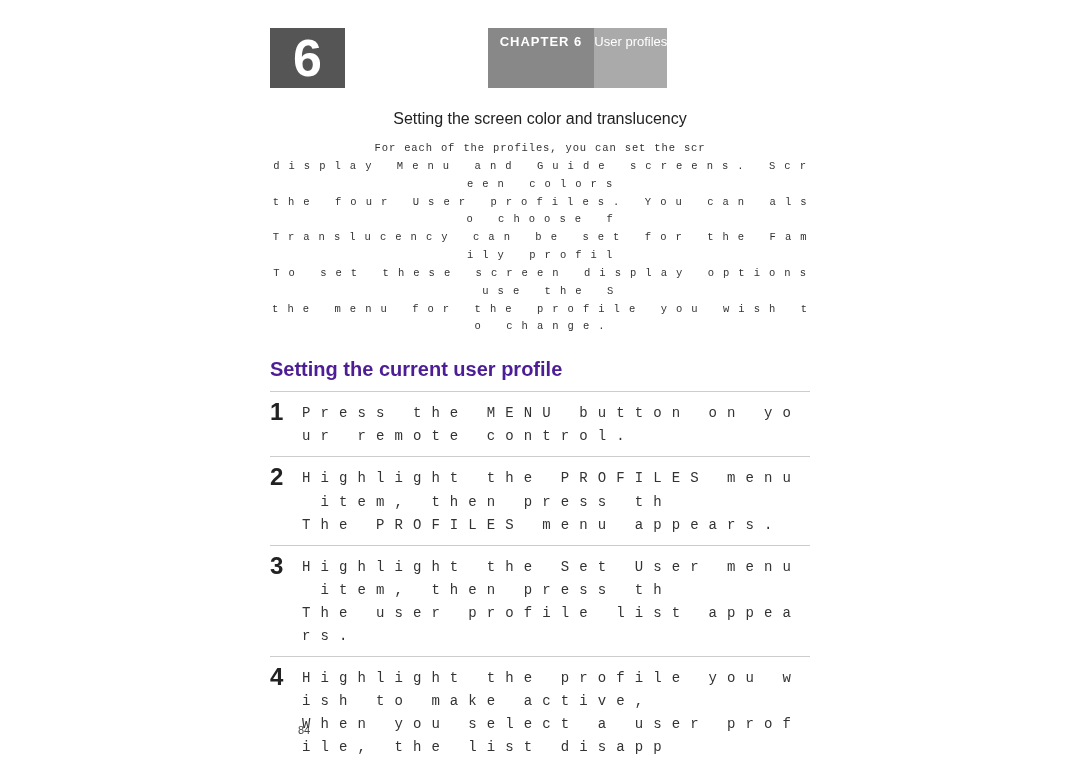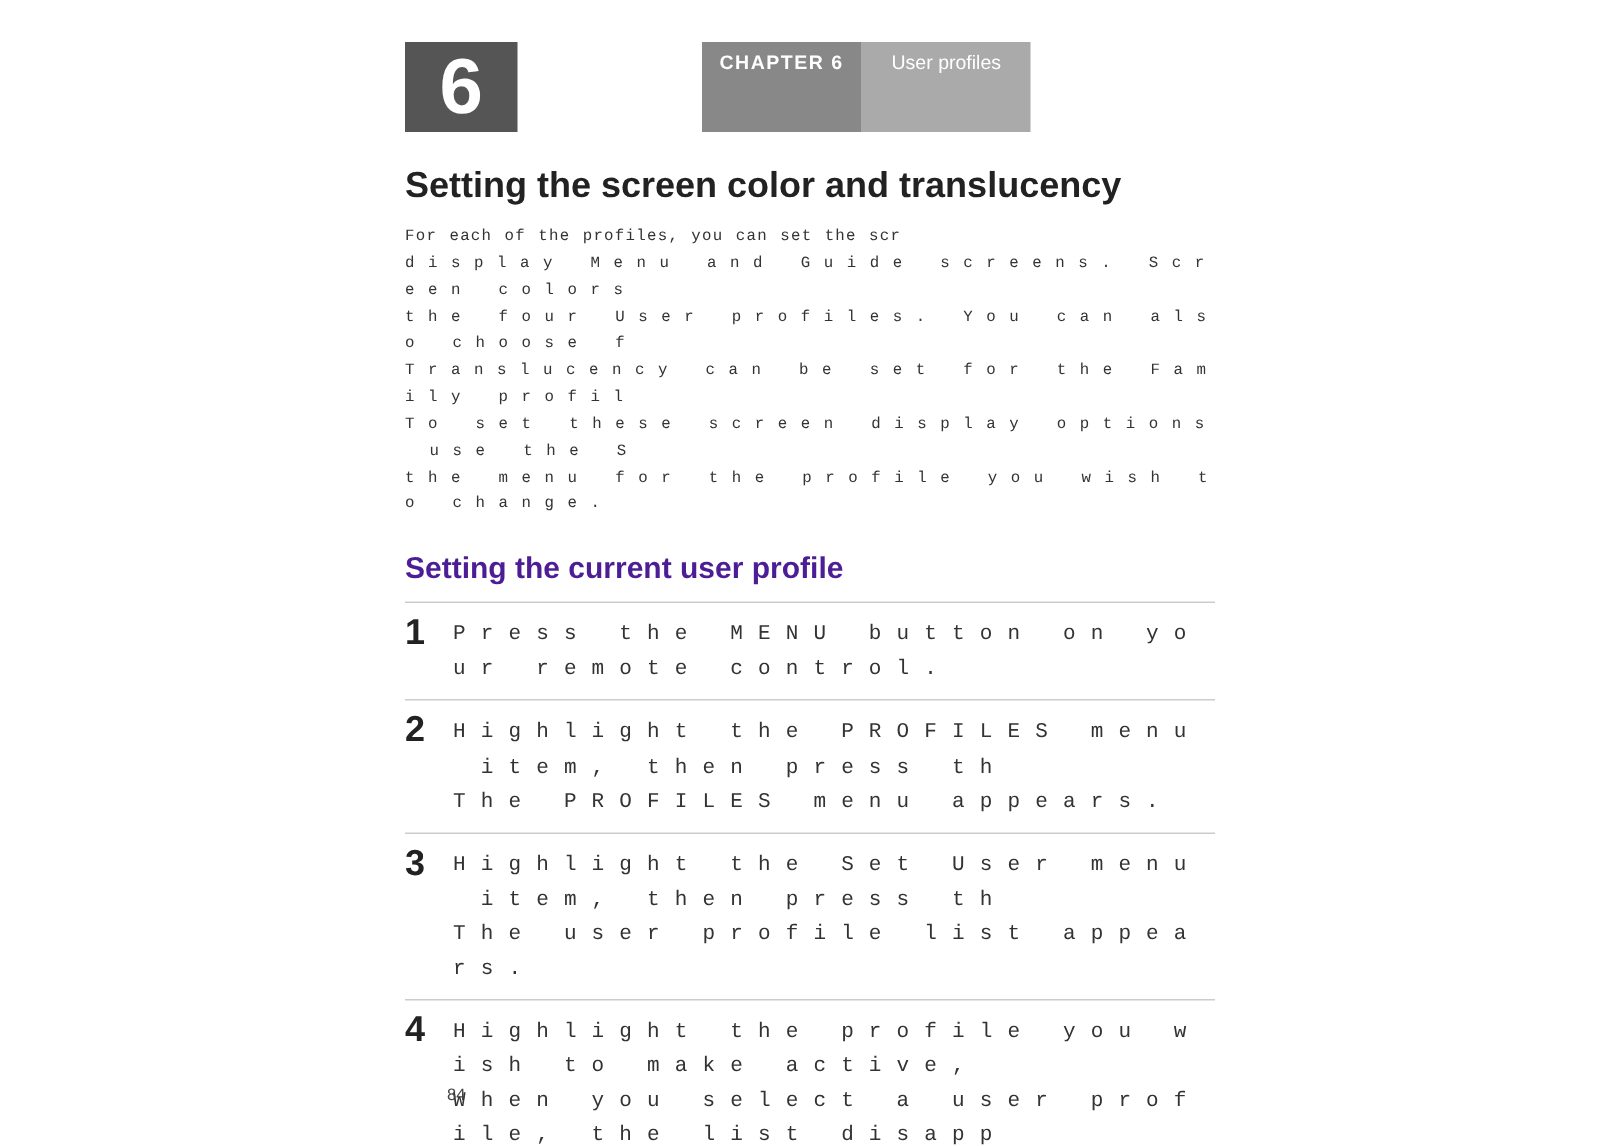--- a/index.html
+++ b/index.html
@@ -60,50 +60,52 @@
       font-weight: bold;
       padding: 6px 12px;
       letter-spacing: 1px;
       font-family: Arial, sans-serif;
     }
 
     .chapter-subtitle {
       background: #aaaaaa;
       color: #ffffff;
       font-size: 13px;
-      padding: 6px 20px;
+      padding: 6px 0;
       font-family: Arial, sans-serif;
     }
 
     
     .content {
       position: absolute;
       top: 110px;
       left: 270px;
       width: 540px;
     }
 
     
     .section-heading {
-      font-size: 24px;
-      font-weight: bold;
+      font-size: 16px;
+      font-weight: normal;
       color: #222222;
       margin-bottom: 12px;
       font-family: Arial, sans-serif;
+      text-align: center;
     }
 
     
     .body-text {
       font-size: 10.5px;
       color: #333333;
       line-height: 1.7;
       letter-spacing: 0.08em;
       word-spacing: 0.1em;
       font-family: 'Courier New', Courier, monospace;
       margin-bottom: 20px;
+      text-align: center;
     }
 
     
     .steps-section {
       margin-top: 4px;
     }
 
     .step {
       display: flex;
       align-items: flex-start;

